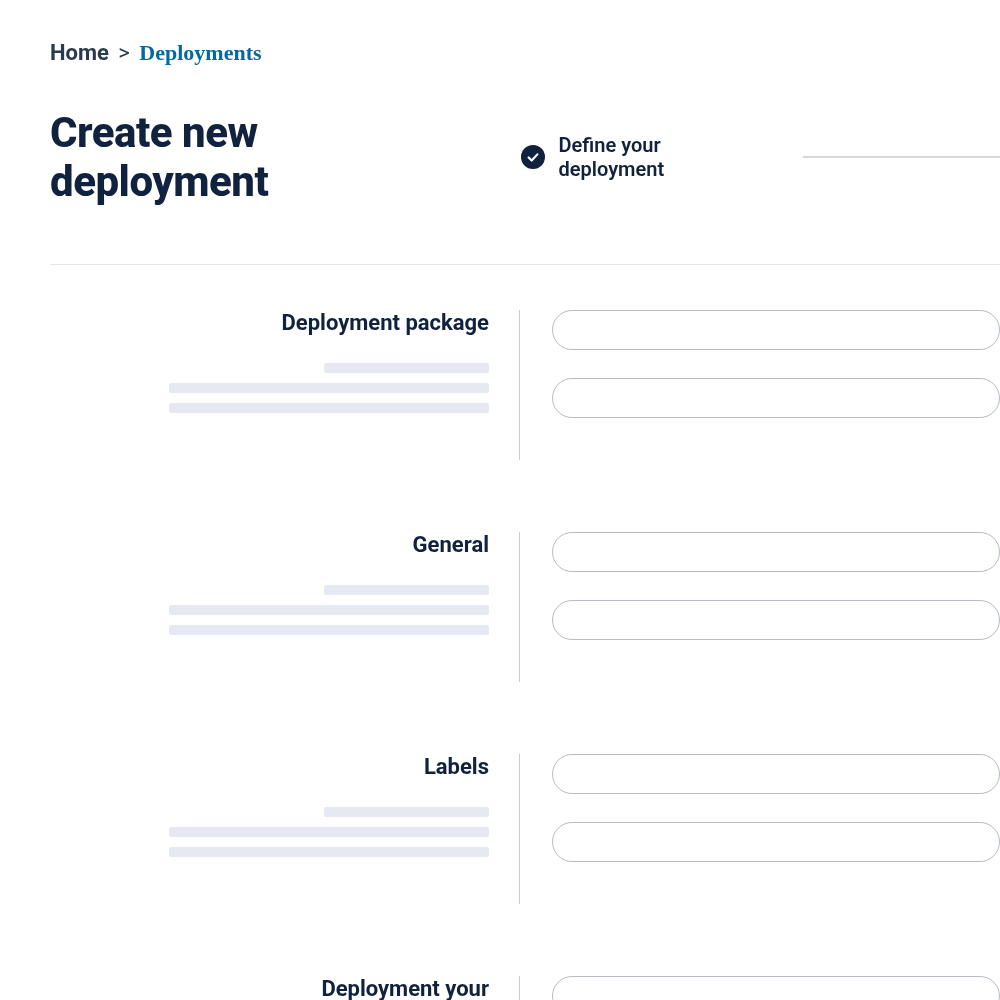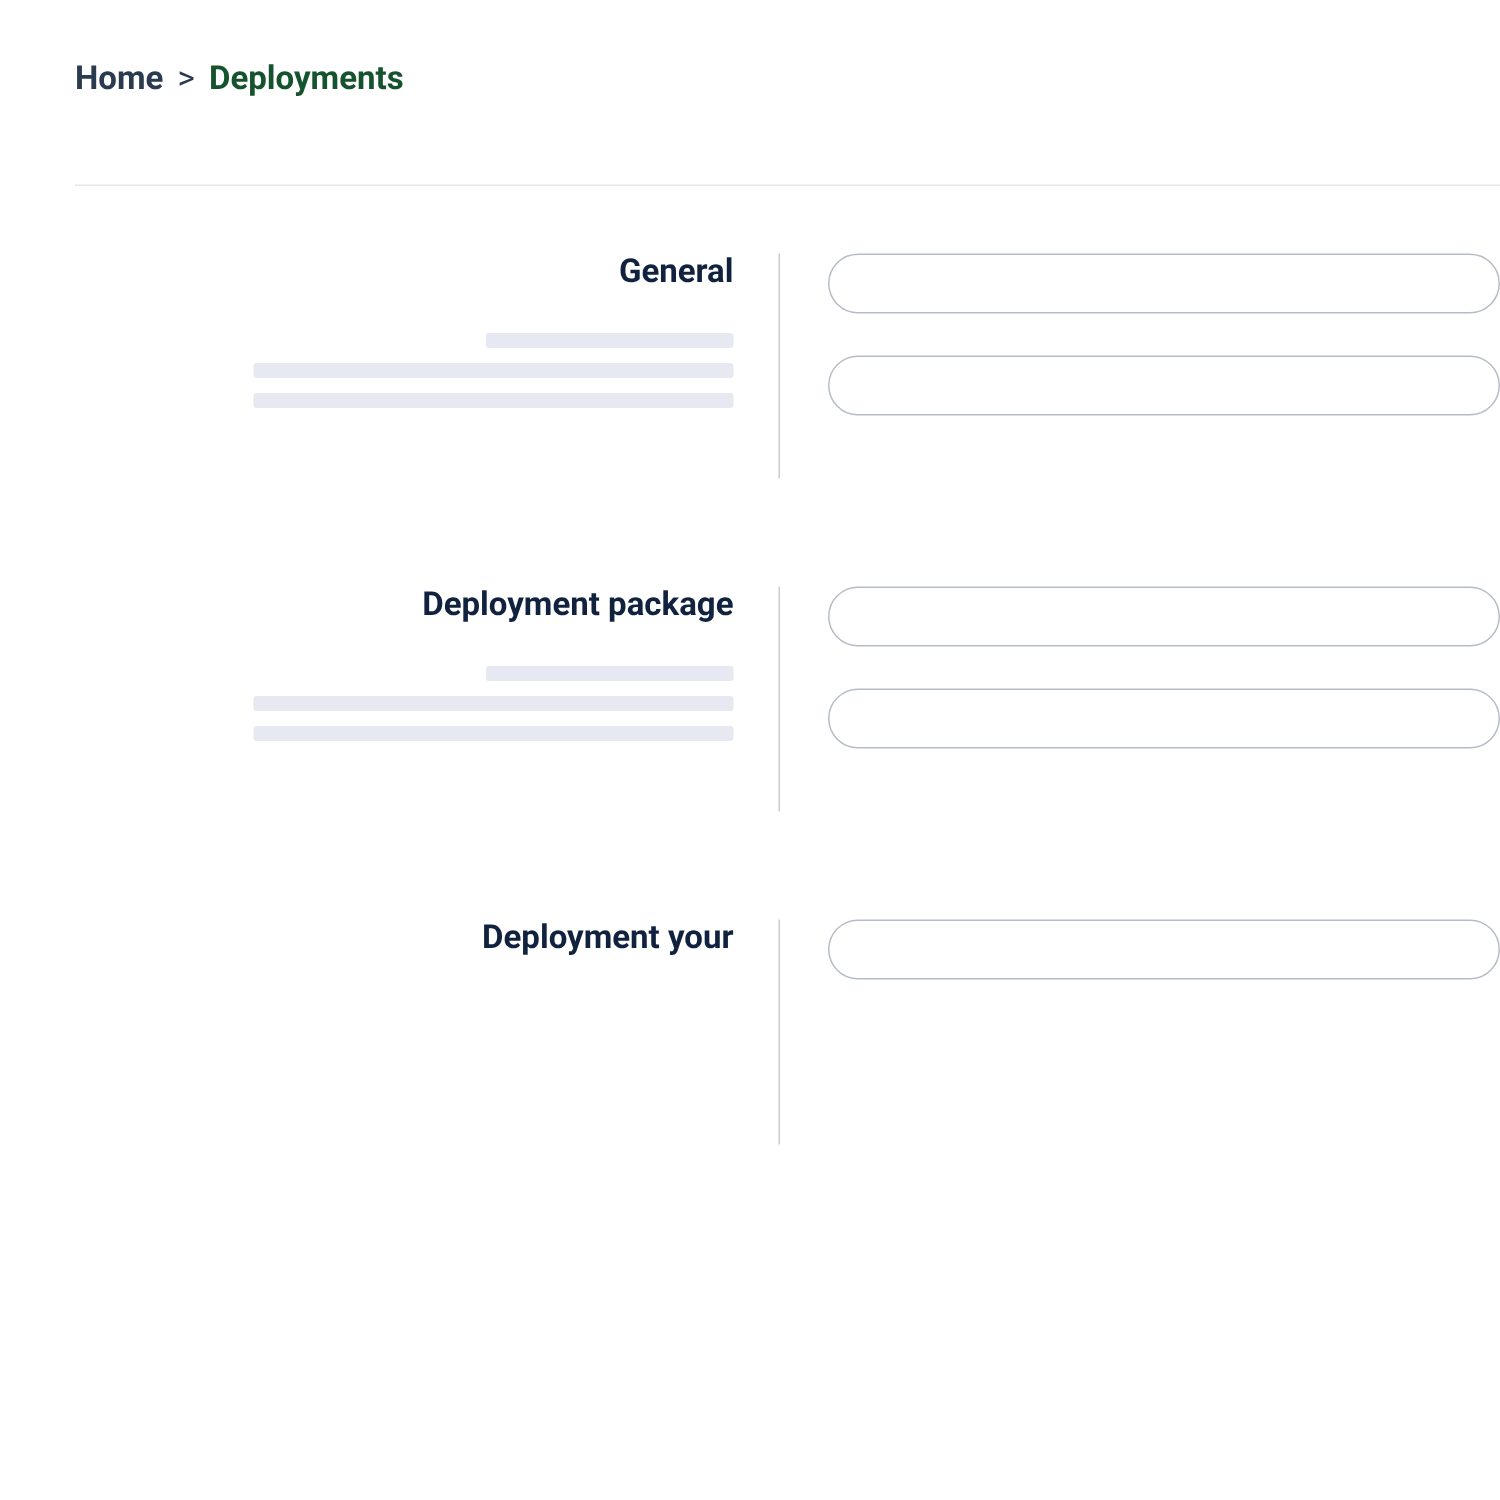--- a/index.html
+++ b/index.html
@@ -25,21 +25,22 @@
   }
   .breadcrumb .home {
     font-weight: 700;
   }
   .breadcrumb .sep {
     margin: 0 4px;
     font-weight: 400;
   }
   .breadcrumb .current {
     font-weight: 700;
-    color: #14532d;
+    color: #0369a1;
+    font-family: Liberation Serif, serif;
   }
   .header-row {
     display: flex;
     align-items: center;
     gap: 40px;
   }
   .page-title {
     font-size: 42px;
     font-weight: 800;
     color: #10223e;
@@ -136,52 +137,76 @@
 <body>
 
 <div class="page">
 
   <div class="breadcrumb">
     <span class="home">Home</span>
     <span class="sep">&gt;</span>
     <span class="current">Deployments</span>
   </div>
 
+  <div class="header-row">
+    <h1 class="page-title">Create new deployment</h1>
+    <div class="stepper">
+      <div class="step-check">
+        <svg viewBox="0 0 16 16" fill="none">
+          <path d="M3 8.5 L6.5 12 L13 5" stroke="#ffffff" stroke-width="2.5" stroke-linecap="round" stroke-linejoin="round"></path>
+        </svg>
+      </div>
+      <span class="step-label">Define your deployment</span>
+      <div class="step-line"></div>
+    </div>
+  </div>
 
   <div class="divider"></div>
 
   <div class="form-sections">
+
+    <div class="section">
+      <div class="section-left">
+        <div class="section-title">Deployment package</div>
+        <div class="skeleton skel-short"></div>
+        <div class="skeleton skel-long"></div>
+        <div class="skeleton skel-long"></div>
+      </div>
+      <div class="section-right">
+        <div class="input-pill"></div>
+        <div class="input-pill"></div>
+      </div>
+    </div>
 
     <div class="section">
       <div class="section-left">
         <div class="section-title">General</div>
         <div class="skeleton skel-short"></div>
         <div class="skeleton skel-long"></div>
         <div class="skeleton skel-long"></div>
       </div>
       <div class="section-right">
         <div class="input-pill"></div>
         <div class="input-pill"></div>
       </div>
     </div>
 
     <div class="section">
       <div class="section-left">
-        <div class="section-title">Deployment package</div>
+        <div class="section-title">Labels</div>
         <div class="skeleton skel-short"></div>
         <div class="skeleton skel-long"></div>
         <div class="skeleton skel-long"></div>
       </div>
       <div class="section-right">
         <div class="input-pill"></div>
         <div class="input-pill"></div>
       </div>
     </div>
 
-
     <div class="section">
       <div class="section-left">
         <div class="section-title">Deployment your</div>
 
       </div>
       <div class="section-right">
         <div class="input-pill"></div>
 
       </div>
     </div>

